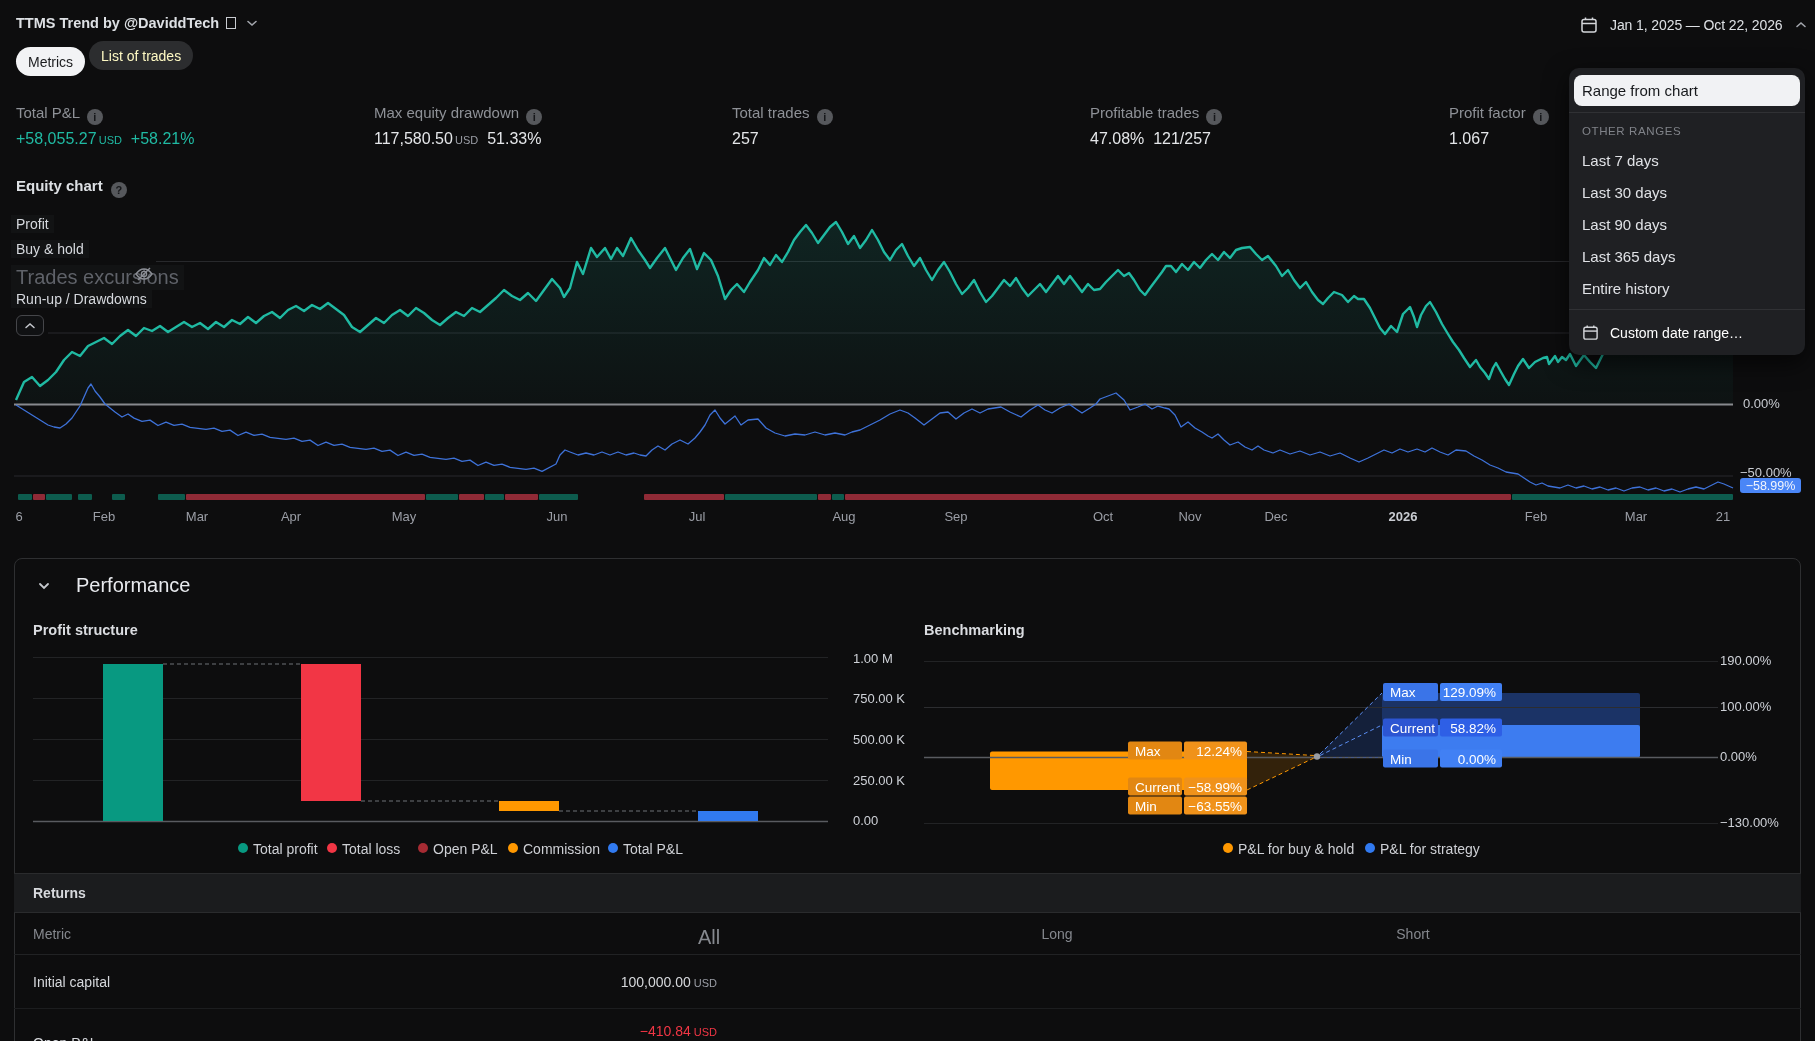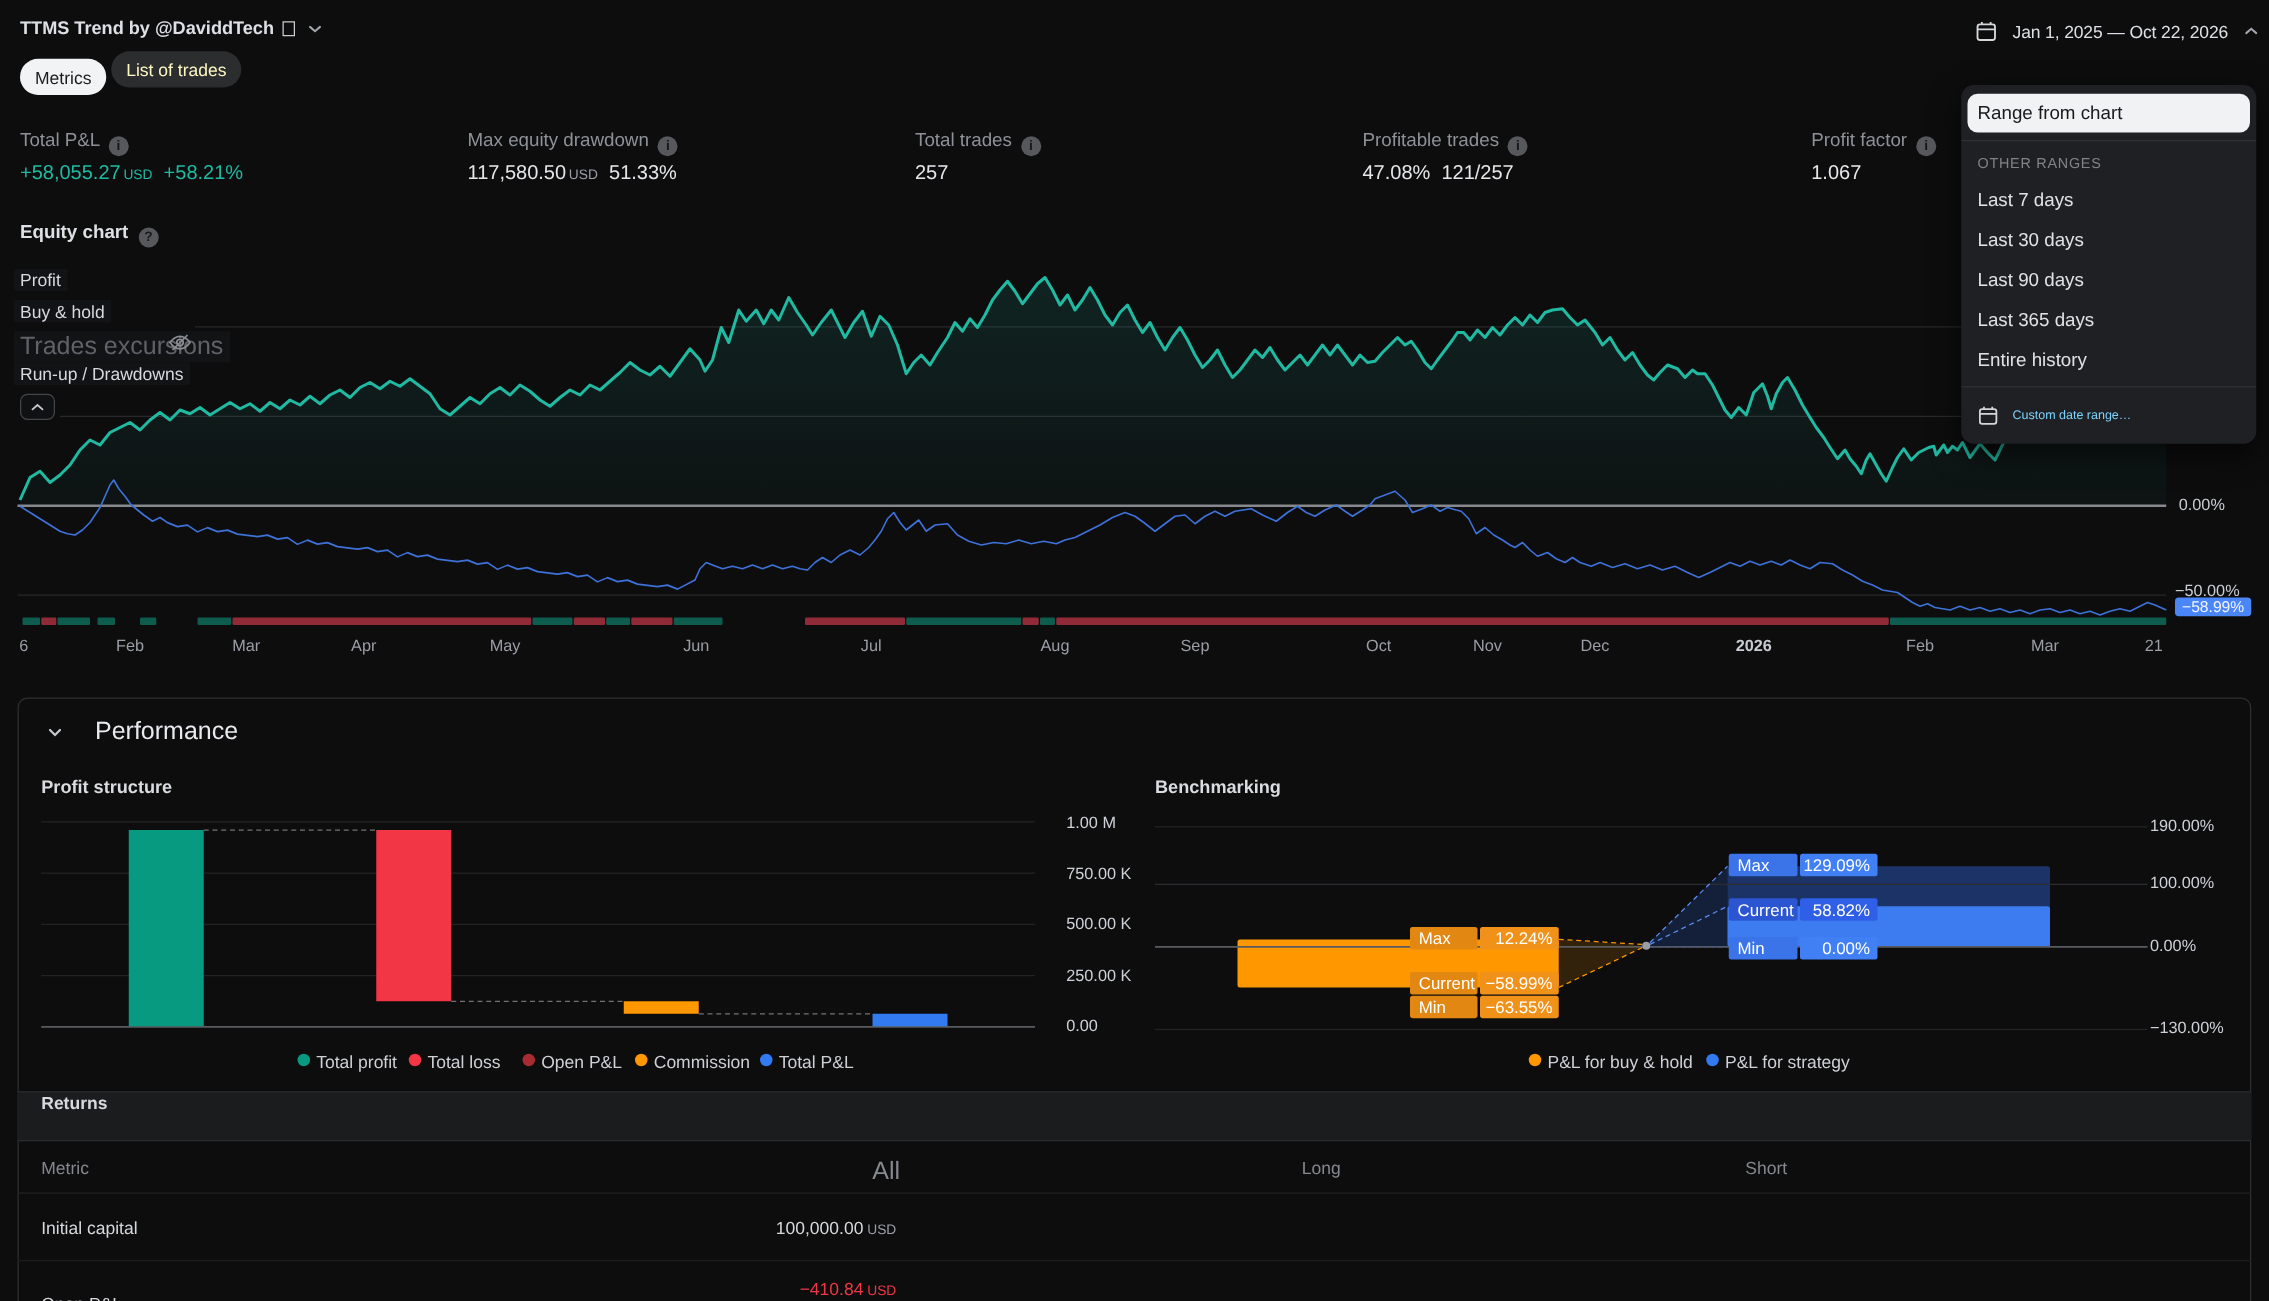--- a/index.html
+++ b/index.html
@@ -196,21 +196,21 @@
     <rect x="1440" y="749.5" width="62" height="18" rx="2" fill="#4180f4"></rect>
     <text x="1390" y="763.5">Min</text>
       <text x="1496" y="763.5" text-anchor="end">0.00%</text>
   </g>
   <circle cx="1228" cy="848" r="5" fill="#ff9800"></circle>
     <text x="1238" y="854" font-size="14" fill="#ced0d5">P&amp;L for buy &amp; hold</text>
   <circle cx="1370" cy="848" r="5" fill="#317af0"></circle>
     <text x="1380" y="854" font-size="14" fill="#ced0d5">P&amp;L for strategy</text>
 </svg>
 
-<div class="abs" style="left:14px;top:873px;width:1787px;height:40px;background:#1b1c1e;border-top:1px solid #2a2b2d;border-bottom:1px solid #2a2b2d;display:flex;align-items:flex-start;">
+<div class="abs" style="left:14px;top:873px;width:1787px;height:40px;background:#1b1c1e;border-top:1px solid #2a2b2d;border-bottom:1px solid #2a2b2d;display:flex;align-items:center;">
     <span style="margin-left:19px;font-size:14px;font-weight:bold;color:#d7d9dd;">Returns</span>
   </div>
 <div class="abs" style="left:14px;top:913px;width:1787px;height:42px;border-bottom:1px solid #212224;">
   <span class="abs" style="left:19px;top:13px;font-size:14px;color:#85888e;">Metric</span>
   <span class="abs" style="left:600px;top:13px;width:190px;text-align:center;font-size:20px;color:#85888e;">All</span>
   <span class="abs" style="left:948px;top:13px;width:190px;text-align:center;font-size:14px;color:#85888e;">Long</span>
   <span class="abs" style="left:1304px;top:13px;width:190px;text-align:center;font-size:14px;color:#85888e;">Short</span>
 </div>
 <div class="abs" style="left:14px;top:955px;width:1787px;height:54px;border-bottom:1px solid #1c1d1f;">
   <span class="abs" style="left:19px;top:19px;font-size:14px;color:#d6d8dc;">Initial capital</span>
@@ -246,15 +246,15 @@
   <div class="abs" style="left:13px;top:180px;font-size:15px;color:#e0e2e6;">Last 365 days</div>
   <div class="abs" style="left:13px;top:212px;font-size:15px;color:#e0e2e6;">Entire history</div>
   <div class="abs" style="left:0;top:240.5px;width:236px;height:1px;background:#303134;"></div>
   <div class="abs" style="left:13px;top:256px;display:flex;align-items:center;">
     <svg width="17" height="17" viewBox="0 0 18 18">
         <rect x="2" y="3.5" width="14" height="12.5" rx="2" fill="none" stroke="#d4d6da" stroke-width="1.5"></rect>
         <line x1="2" y1="7.5" x2="16" y2="7.5" stroke="#d4d6da" stroke-width="1.5"></line>
         <line x1="5.5" y1="1.5" x2="5.5" y2="4" stroke="#d4d6da" stroke-width="1.5"></line>
         <line x1="12.5" y1="1.5" x2="12.5" y2="4" stroke="#d4d6da" stroke-width="1.5"></line>
       </svg>
-    <span style="margin-left:11px;font-size:10px;color:#7dd3fc;">Custom date range…</span>
+    <span style="margin-left:11px;font-size:14px;color:#ffffff;">Custom date range…</span>
   </div>
 </div>
 
 </body></html>

